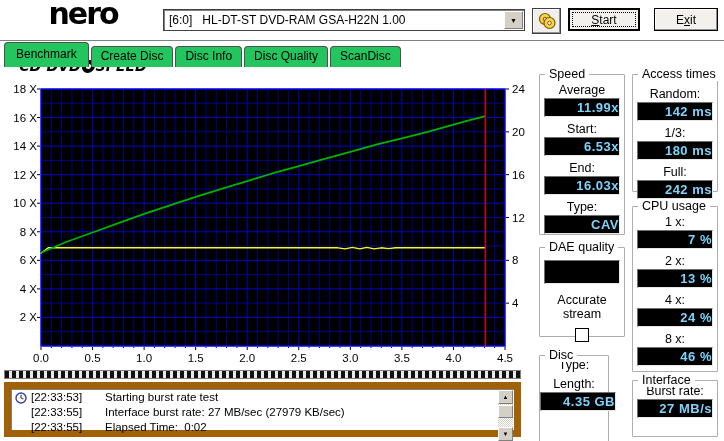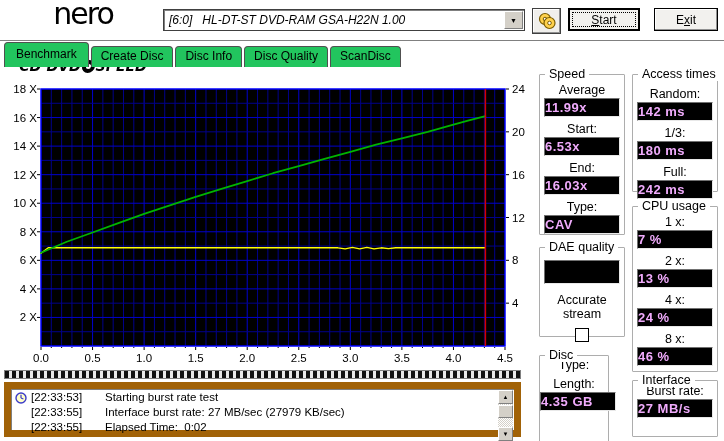--- a/index.html
+++ b/index.html
@@ -1,28 +1,28 @@
 <!DOCTYPE html>
 <html><head>
 <meta charset="utf-8">
 <style>
   html,body{margin:0;padding:0;background:#888;}
   #app{position:relative;width:724px;height:441px;background:#fff;overflow:hidden;
        font-family:"Liberation Sans",sans-serif;color:#000;}
 
   
   .logo{position:absolute;left:8px;top:1px;width:150px;text-align:center;}
-  .logo-nero{font-weight:normal;font-size:30px;line-height:26px;letter-spacing:-2px;font-family:"DejaVu Sans",sans-serif;}
+  .logo-nero{font-weight:bold;font-size:30px;line-height:26px;letter-spacing:-2px;font-family:"DejaVu Sans",sans-serif;}
   .logo-sub{font-weight:bold;font-style:italic;font-size:14px;letter-spacing:0;line-height:14px;
             display:flex;align-items:center;justify-content:center;gap:1px;font-family:"DejaVu Sans",sans-serif;margin-top:32px;}
   .disc-glyph{display:inline-block;width:13px;height:13px;border-radius:50%;background:#000;position:relative;transform:skewX(-8deg);}
   .disc-glyph::before{content:"";position:absolute;left:4px;top:4px;width:5px;height:5px;border-radius:50%;background:#fff;}
 
   .combo{position:absolute;left:163px;top:9px;width:360px;height:20px;background:#fff;
-         border:1px solid #404040;box-shadow:inset 1px 1px 0 #808080;display:flex;align-items:center;font-style:italic;}
+         border:1px solid #404040;box-shadow:inset 1px 1px 0 #808080;display:flex;align-items:center;}
   .combo-text{flex:1;font-size:12px;padding-left:5px;white-space:pre;overflow:hidden;}
   .combo-btn{width:17px;height:16px;margin-right:1px;background:#d4d0c8;border:1px solid #808080;
              border-top-color:#fff;border-left-color:#fff;display:flex;align-items:center;justify-content:center;
              font-size:7px;line-height:7px;}
 
   .toolbtn{position:absolute;left:532px;top:8px;width:27px;height:24px;background:#f0efec;
            border:1px solid #404040;box-shadow:inset -1px -1px 0 #909090, inset 1px 1px 0 #fff;
            display:flex;align-items:center;justify-content:center;}
   .btn{position:absolute;height:23px;background:#f2f1ee;font-size:12px;
        display:flex;align-items:center;justify-content:center;box-sizing:border-box;}
@@ -58,22 +58,22 @@
         border:1px solid #808080;border-top-color:#fff;border-left-color:#fff;box-sizing:border-box;
         display:flex;align-items:center;justify-content:center;font-size:6px;line-height:6px;color:#000;}
   .sthumb{position:absolute;left:0;top:15px;width:15px;height:13px;background:#d4d0c8;
           border:1px solid #808080;border-top-color:#fff;border-left-color:#fff;box-sizing:border-box;}
 
   
   .group{position:absolute;border:1px solid #adadad;border-radius:1px;
          box-shadow:inset 1px 1px 0 #fff,1px 1px 0 #fff;box-sizing:border-box;}
   .gtitle{position:absolute;top:-8px;left:5px;background:#fff;padding:0 4px;font-size:12.5px;white-space:nowrap;}
   .flabel{text-align:center;font-size:12.5px;margin-top:5px;}
-  .lcd{margin:1px auto 0;width:74px;height:17px;background:#000;color:#f0abfc;
-       font-weight:bold;font-size:13px;letter-spacing:0.5px;text-align:left;line-height:17px;
+  .lcd{margin:1px auto 0;width:74px;height:17px;background:#000;color:#7dd3fc;
+       font-weight:bold;font-size:13px;letter-spacing:0.5px;text-align:right;line-height:17px;
        border:1px solid;border-color:#707070 #e8e8e8 #e8e8e8 #707070;font-family:"Liberation Sans",sans-serif;}
   .dae-lcd{margin:12px auto 0;width:74px;height:22px;background:#000;
            border:1px solid;border-color:#707070 #e8e8e8 #e8e8e8 #707070;}
   .dae-label{text-align:center;font-size:12.5px;margin-top:9px;line-height:14px;}
   .checkbox{width:12px;height:12px;background:#fff;border:1px solid #000;margin:7px auto 0;}
 </style>
 </head>
 <body>
 
 <div id="app">

